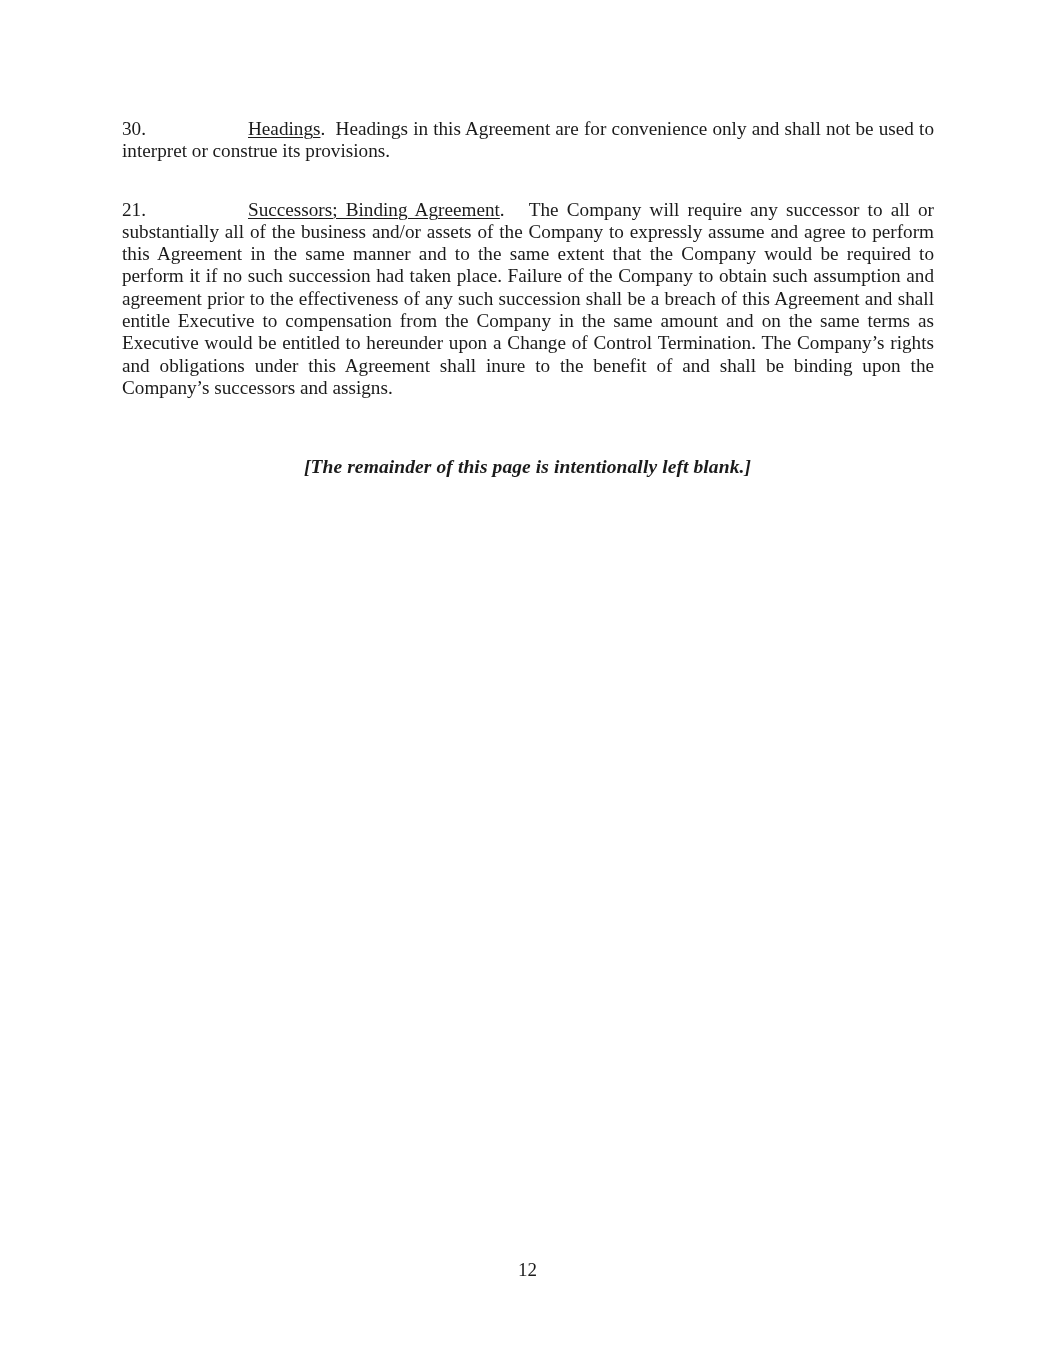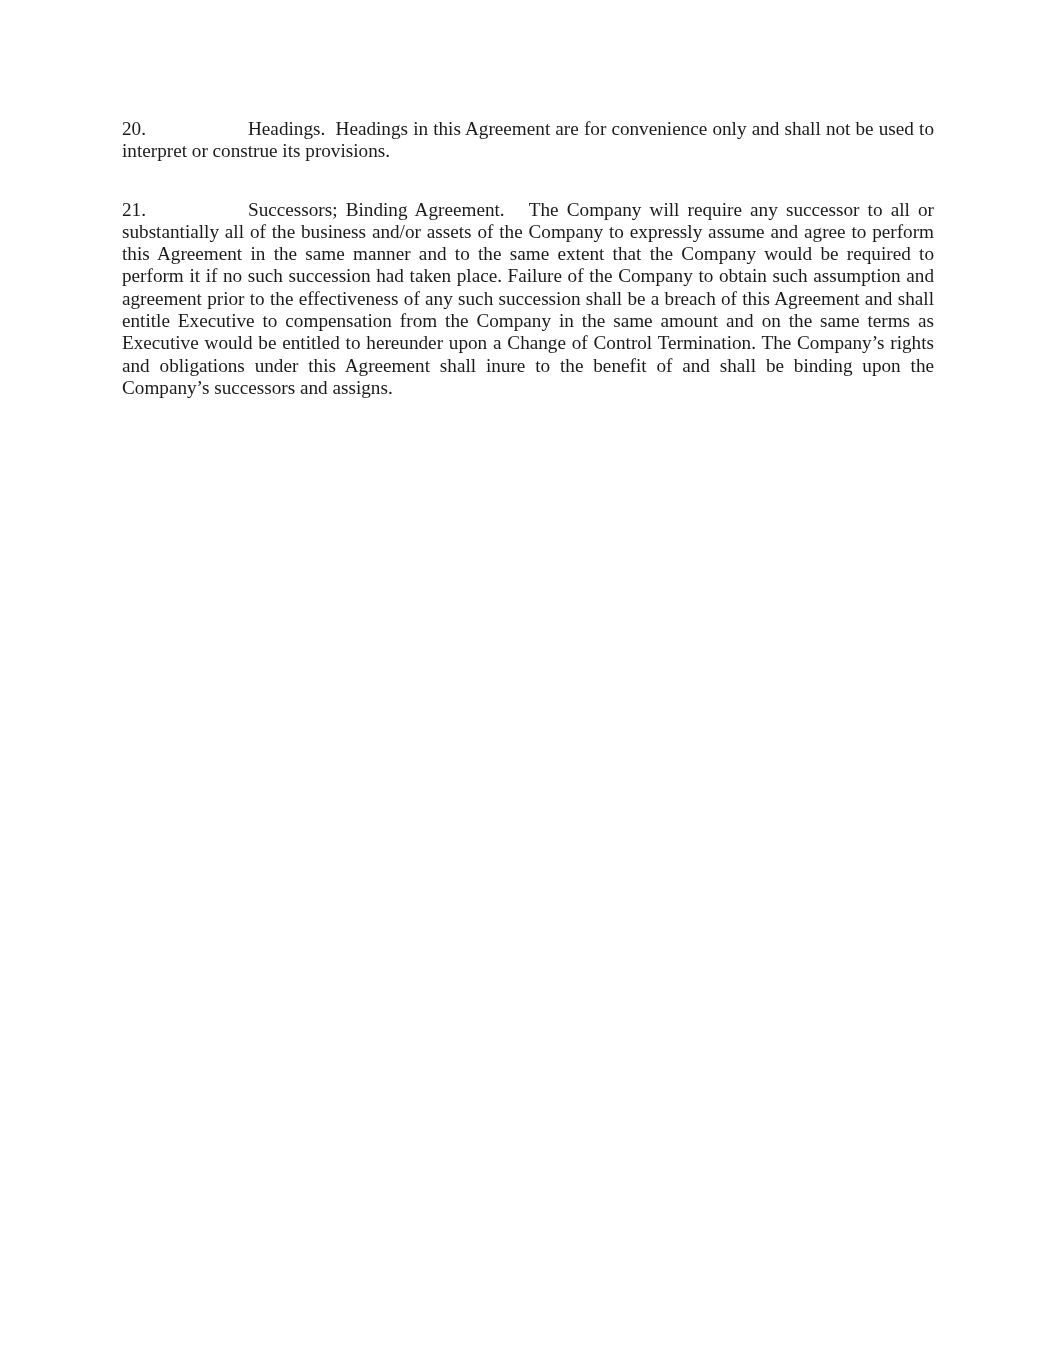--- a/index.html
+++ b/index.html
@@ -43,20 +43,21 @@
   .num {
     display: inline-block;
     width: 63px;
     text-indent: 0;
   }
   .indent-lead {
     display: inline-block;
     width: 63px;
   }
   .heading-ul {
+    text-decoration: underline;
     text-decoration-thickness: 1px;
     text-underline-offset: 2px;
   }
   .after-heading {
     
     white-space: pre;
   }
   .blank-note {
     position: absolute;
     left: 0;
@@ -80,24 +81,26 @@
   }
 </style>
 </head>
 <body style="background: rgb(255, 255, 255); color: rgb(27, 27, 27);">
 
 <div class="page">
 
   <div class="content">
 
     <p class="body-para">
-      <span class="num">20.</span><span class="indent-lead"></span><span class="heading-ul">Headings</span><span>.</span><span class="after-heading">  </span><span>Headings in this Agreement are for convenience only and shall not be used to interpret or construe its provisions.</span>
+      <span class="num">30.</span><span class="indent-lead"></span><span class="heading-ul">Headings</span><span>.</span><span class="after-heading">  </span><span>Headings in this Agreement are for convenience only and shall not be used to interpret or construe its provisions.</span>
     </p>
 
     <p class="body-para">
       <span class="num">21.</span><span class="indent-lead"></span><span class="heading-ul">Successors; Binding Agreement</span><span>.</span><span class="after-heading">   </span><span>The Company will require any successor to all or substantially all of the business and/or assets of the Company to expressly assume and agree to perform this Agreement in the same manner and to the same extent that the Company would be required to perform it if no such succession had taken place.  Failure of the Company to obtain such assumption and agreement prior to the effectiveness of any such succession shall be a breach of this Agreement and shall entitle Executive to compensation from the Company in the same amount and on the same terms as Executive would be entitled to hereunder upon a Change of Control Termination.  The Company’s rights and obligations under this Agreement shall inure to the benefit of and shall be binding upon the Company’s successors and assigns.</span>
     </p>
 
   </div>
 
+  <div class="blank-note">[The remainder of this page is intentionally left blank.]</div>
 
+  <div class="page-number">12</div>
 
 </div>
 
 </body></html>

